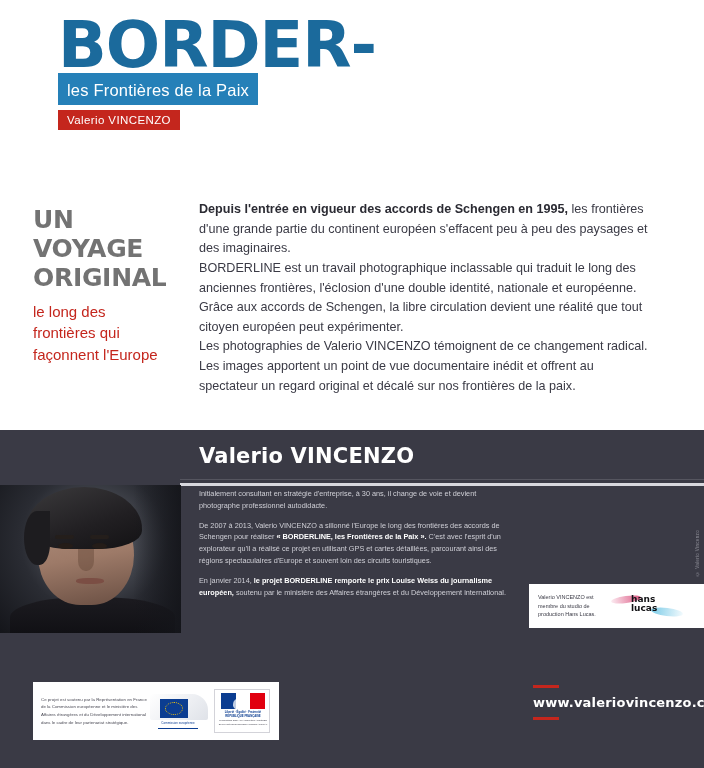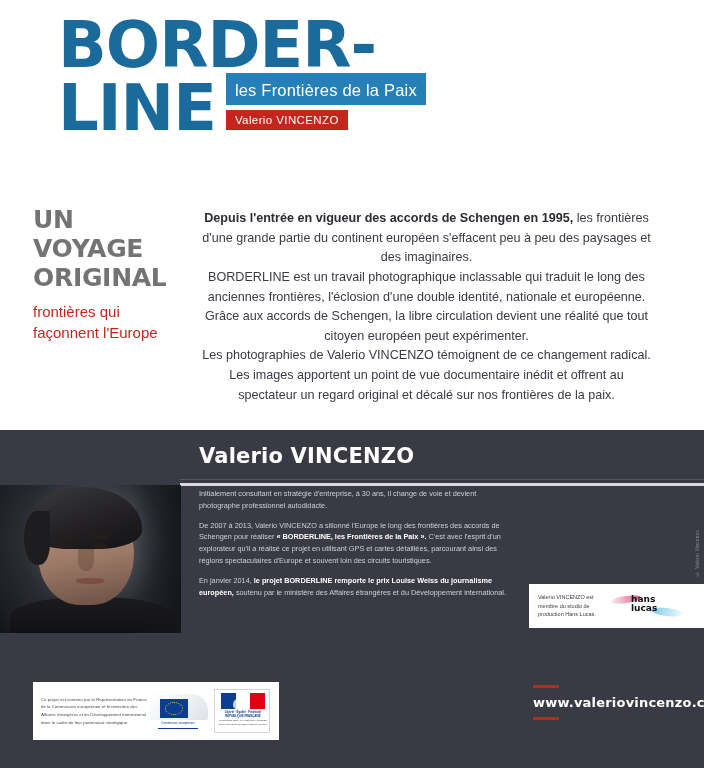--- a/index.html
+++ b/index.html
@@ -54,25 +54,24 @@
   }
   .lede-sub {
     color: #C4261D;
     font-size: 15px;
     line-height: 1.42;
     margin-top: 9px;
     font-weight: normal;
   }
 
   .body-copy {
-    position: absolute; left: 199px; top: 209px; width: 455px;
+    position: absolute; left: 199px; top: 200px; width: 455px;
     color: #3A3A45;
     font-size: 12.6px;
     line-height: 1.56;
-    text-align: center;
   }
   .body-copy p { margin: 0; }
   .body-copy b { font-weight: bold; color: #2b2b33; }
 
   
   .dark {
     position: absolute; left: 0; top: 430px; width: 704px; height: 338px;
     background: #3A3A45;
   }
   .dark-head {
@@ -258,33 +257,33 @@
   }
 </style>
 </head>
 <body>
 
 <div class="page">
 
   <div class="title-block">
     <div class="title-line">BORDER-</div>
     <div class="title-row2">
-      <div class="title-line">LINE</div>
       <div class="subtitle-stack">
         <div class="subtitle-bar">les Frontières de la Paix</div><br>
         <div class="author-badge">Valerio VINCENZO</div>
       </div>
     </div>
   </div>
 
   <div class="lede">
     <div class="lede-head">UN</div>
     <div class="lede-head">VOYAGE</div>
     <div class="lede-head">ORIGINAL</div>
     <div class="lede-sub">
+      <div>le long des</div>
       <div>frontières qui</div>
       <div>façonnent l'Europe</div>
     </div>
   </div>
 
   <div class="body-copy">
     <p><b>Depuis l'entrée en vigueur des accords de Schengen en 1995,</b><span> les frontières d'une grande partie du continent européen s'effacent peu à peu des paysages et des imaginaires.</span></p>
     <p>BORDERLINE est un travail photographique inclassable qui traduit le long des anciennes frontières, l'éclosion d'une double identité, nationale et européenne. Grâce aux accords de Schengen, la libre circulation devient une réalité que tout citoyen européen peut expérimenter.</p>
     <p>Les photographies de Valerio VINCENZO témoignent de ce changement radical. Les images apportent un point de vue documentaire inédit et offrent au spectateur un regard original et décalé sur nos frontières de la paix.</p>
   </div>

